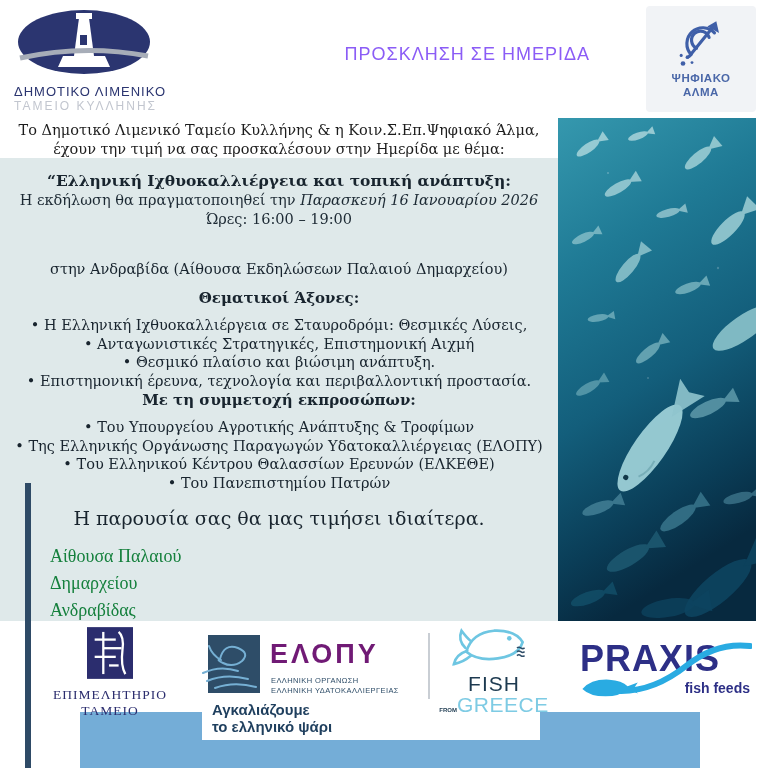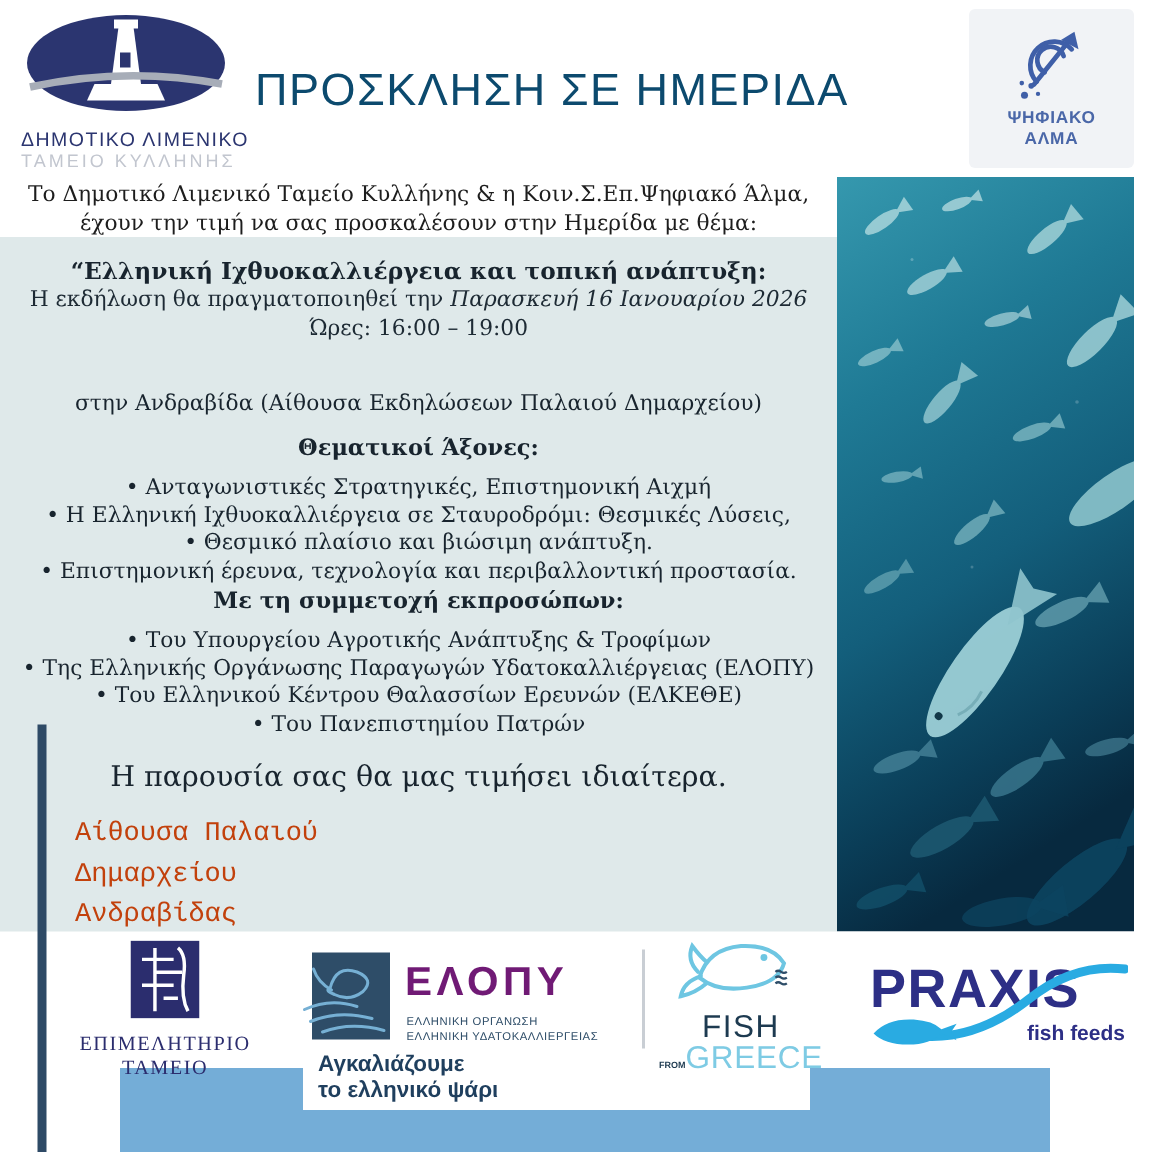--- a/index.html
+++ b/index.html
@@ -7,22 +7,22 @@
   #poster {
     position:relative; width:768px; height:768px; margin:0 auto;
     background:#ffffff; overflow:hidden;
     font-family:"Liberation Sans", sans-serif;
   }
   
   .port-logo { position:absolute; left:14px; top:8px; width:154px; text-align:left; }
   .port-logo .l1 { font-size:13px; color:#2b3570; letter-spacing:1px; margin-top:2px; }
   .port-logo .l2 { font-size:12px; color:#c2c6cf; letter-spacing:2px; }
   .main-title {
-    position:absolute; left:170px; top:44px; width:420px; text-align:left;
-    font-size:30px; letter-spacing:1px; color:#0c4a6e;
+    position:absolute; left:170px; top:44px; width:420px; text-align:right;
+    font-size:18px; letter-spacing:1px; color:#8b5cf6;
   }
   .dleap-card {
     position:absolute; left:646px; top:6px; width:110px; height:106px;
     background:#f1f3f6; border-radius:4px; text-align:center;
   }
   .dleap-card svg { margin-top:8px; }
   .dleap-text { font-size:11.5px; font-weight:bold; color:#4a67a8; letter-spacing:0.5px; line-height:1.2; }
   
   .intro {
     position:absolute; left:0; top:121px; width:558px; text-align:center;
@@ -36,21 +36,21 @@
   .theme-block .plain { font-weight:normal; font-size:14.5px; color:#1d2a34; }
   .theme-block .it { font-style:italic; }
   .location-line { top:103px; font-size:14.5px; }
   .topics-head { top:131px; font-weight:bold; font-size:15px; }
   .topics-list { top:158px; font-size:14.5px; line-height:1.28; }
   .parts-head { top:233px; font-weight:bold; font-size:15px; }
   .parts-list { top:260px; font-size:14.5px; line-height:1.28; }
   .closing-line { top:349px; font-size:19px; }
   .venue {
     position:absolute; left:50px; top:385px;
-    font-family:Liberation Mono, monospace; font-size:18px; color:#c2410c; line-height:1.5;
+    font-family:Liberation Serif, serif; font-size:18px; color:#15803d; line-height:1.5;
   }
   .navy-bar { position:absolute; left:25px; top:483px; width:6px; height:285px; background:#2e4a66; }
   
   .photo { position:absolute; left:558px; top:118px; width:198px; height:503px; }
   .photo svg { display:block; width:100%; height:100%; }
   
   .blue-band { position:absolute; left:80px; top:712px; width:620px; height:56px; background:#74add7; }
   .blue-notch { position:absolute; left:202px; top:712px; width:338px; height:28px; background:#ffffff; }
   .chamber { position:absolute; left:48px; top:627px; width:124px; text-align:center; }
   .chamber-text { font-family:"Liberation Serif", serif; font-size:13.5px; color:#2b2d6e;
@@ -180,22 +180,22 @@
     <div class="centered theme-block">
       <div>“Ελληνική Ιχθυοκαλλιέργεια και τοπική ανάπτυξη:</div>
       <div class="plain"><span>Η εκδήλωση θα πραγματοποιηθεί την </span><span class="it">Παρασκευή 16 Ιανουαρίου 2026</span></div>
       <div class="plain">Ώρες: 16:00 – 19:00</div>
     </div>
 
     <div class="centered location-line">στην Ανδραβίδα (Αίθουσα Εκδηλώσεων Παλαιού Δημαρχείου)</div>
 
     <div class="centered topics-head">Θεματικοί Άξονες:</div>
     <div class="centered topics-list">
+      <div>• Η Ελληνική Ιχθυοκαλλιέργεια σε Σταυροδρόμι: Θεσμικές Λύσεις,</div>
       <div>• Ανταγωνιστικές Στρατηγικές, Επιστημονική Αιχμή</div>
-      <div>• Η Ελληνική Ιχθυοκαλλιέργεια σε Σταυροδρόμι: Θεσμικές Λύσεις,</div>
       <div>• Θεσμικό πλαίσιο και βιώσιμη ανάπτυξη.</div>
       <div>• Επιστημονική έρευνα, τεχνολογία και περιβαλλοντική προστασία.</div>
     </div>
 
     <div class="centered parts-head">Με τη συμμετοχή εκπροσώπων:</div>
     <div class="centered parts-list">
       <div>• Του Υπουργείου Αγροτικής Ανάπτυξης &amp; Τροφίμων</div>
       <div>• Της Ελληνικής Οργάνωσης Παραγωγών Υδατοκαλλιέργειας (ΕΛΟΠΥ)</div>
       <div>• Του Ελληνικού Κέντρου Θαλασσίων Ερευνών (ΕΛΚΕΘΕ)</div>
       <div>• Του Πανεπιστημίου Πατρών</div>

